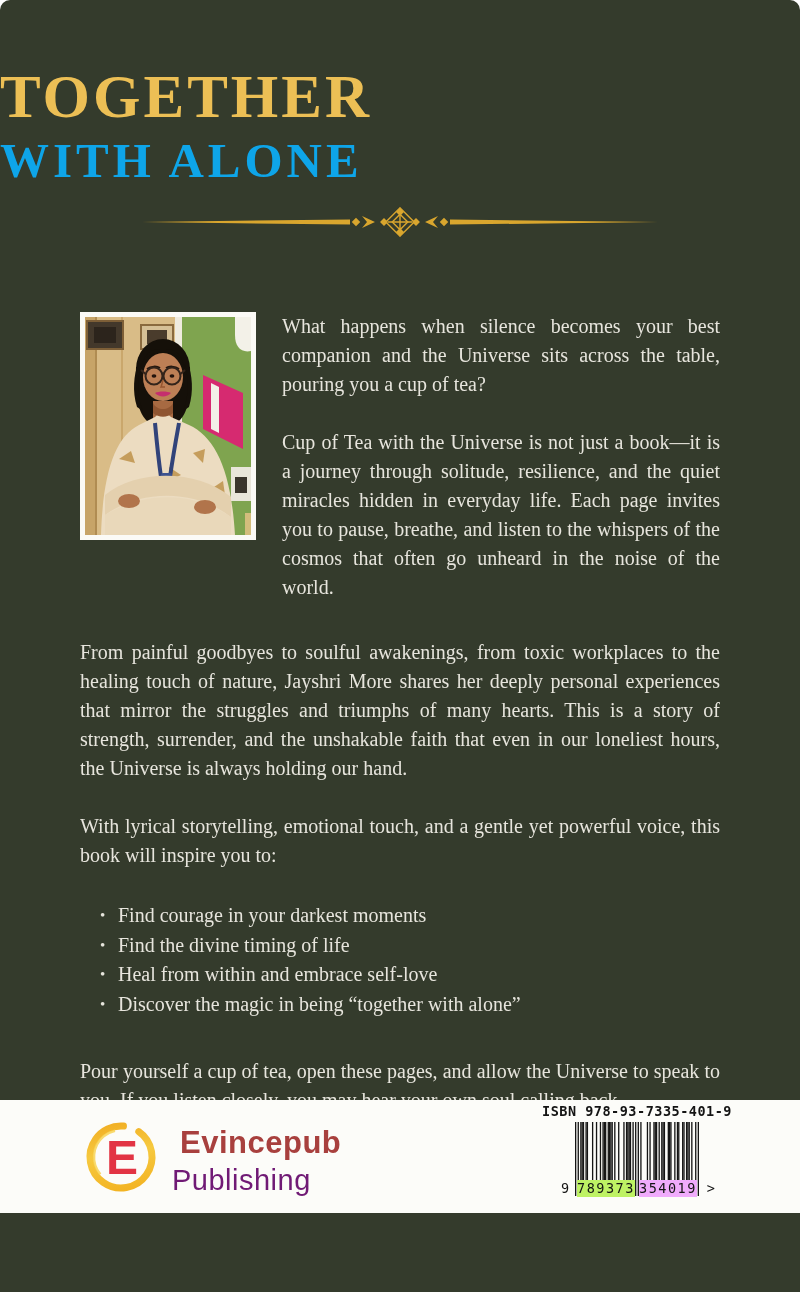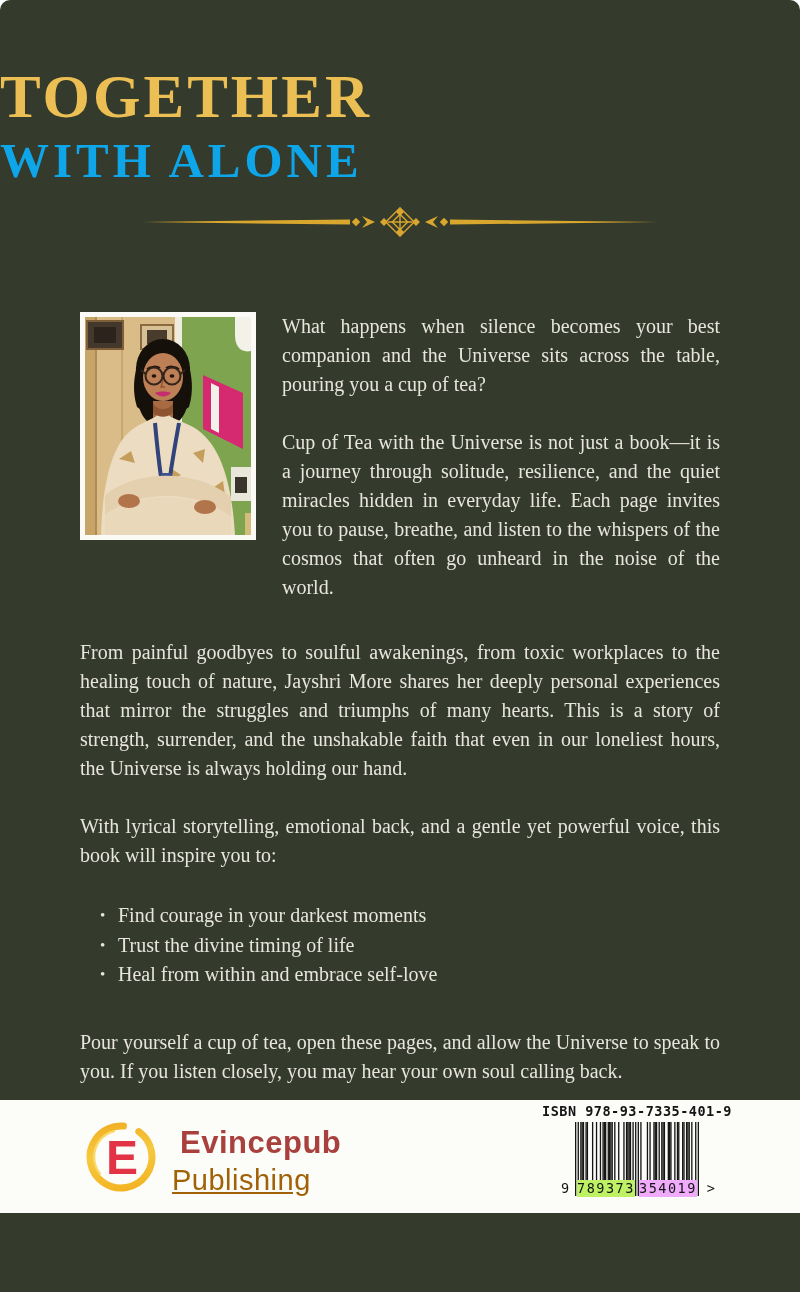--- a/index.html
+++ b/index.html
@@ -59,21 +59,21 @@
     background:#fcfcf9; display:flex; align-items:center;
     justify-content:space-between;
     font-family:"Liberation Sans", sans-serif;
   }
   .logo{ display:flex; align-items:center; gap:13px; margin-left:83px; }
   .logo-wordmark{ line-height:1; }
   .logo-name{
     margin:8px; font-size:31px; color:#a8403e; letter-spacing:0.5px; font-weight:700;
   }
   .logo-sub{
-    margin:7px 0 0; font-size:29px; color:#a16207; letter-spacing:0.5px; font-weight:400;text-decoration:underline;
+    margin:7px 0 0; font-size:29px; color:#701a75; letter-spacing:0.5px; font-weight:400;
   }
   .barcode{ width:210px; margin-right:58px; text-align:center; align-self:flex-start; padding-top:3px;}
   .isbn-label{
     font-family:"DejaVu Sans Mono", monospace;
     font-size:13.5px; font-weight:700; color:#141414; letter-spacing:0.5px;
     white-space:nowrap;
   }
   .bars-wrap{ position:relative; width:124px; margin:3px auto 0; height:92px; }
   .digits{
     position:absolute; top:58px; left:0; right:0; height:18px;
@@ -173,26 +173,27 @@
         <path d="M70 76 C74 74 82 74 86 76 C82 80.5 74 80.5 70 76 Z" fill="#c52e6e"></path>
       </svg>
     </div>
     <div class="intro-text">
       <p class="para">What happens when silence becomes your best companion and the Universe sits across the table, pouring you a cup of tea?</p>
       <p class="para">Cup of Tea with the Universe is not just a book—it is a journey through solitude, resilience, and the quiet miracles hidden in everyday life. Each page invites you to pause, breathe, and listen to the whispers of the cosmos that often go unheard in the noise of the world.</p>
     </div>
   </div>
 
   <p class="para p3">From painful goodbyes to soulful awakenings, from toxic workplaces to the healing touch of nature, Jayshri More shares her deeply personal experiences that mirror the struggles and triumphs of many hearts. This is a story of strength, surrender, and the unshakable faith that even in our loneliest hours, the Universe is always holding our hand.</p>
-  <p class="para p4">With lyrical storytelling, emotional back, and a gentle yet powerful voice, this book will inspire you to:</p>
+  <p class="para p4">With lyrical storytelling, emotional touch, and a gentle yet powerful voice, this book will inspire you to:</p>
 
   <ul class="bullet-list">
     <li>Find courage in your darkest moments</li>
-    <li>Trust the divine timing of life</li>
+    <li>Find the divine timing of life</li>
     <li>Heal from within and embrace self-love</li>
+    <li>Discover the magic in being “together with alone”</li>
   </ul>
 
   <p class="para p5">Pour yourself a cup of tea, open these pages, and allow the Universe to speak to you. If you listen closely, you may hear your own soul calling back.</p>
 
   <div class="band">
     <div class="logo">
       <svg width="76" height="76" viewBox="0 0 76 76">
         <defs>
           <linearGradient id="rg" x1="0" y1="1" x2="1" y2="0">
             <stop offset="0" stop-color="#f2ae1c"></stop>

